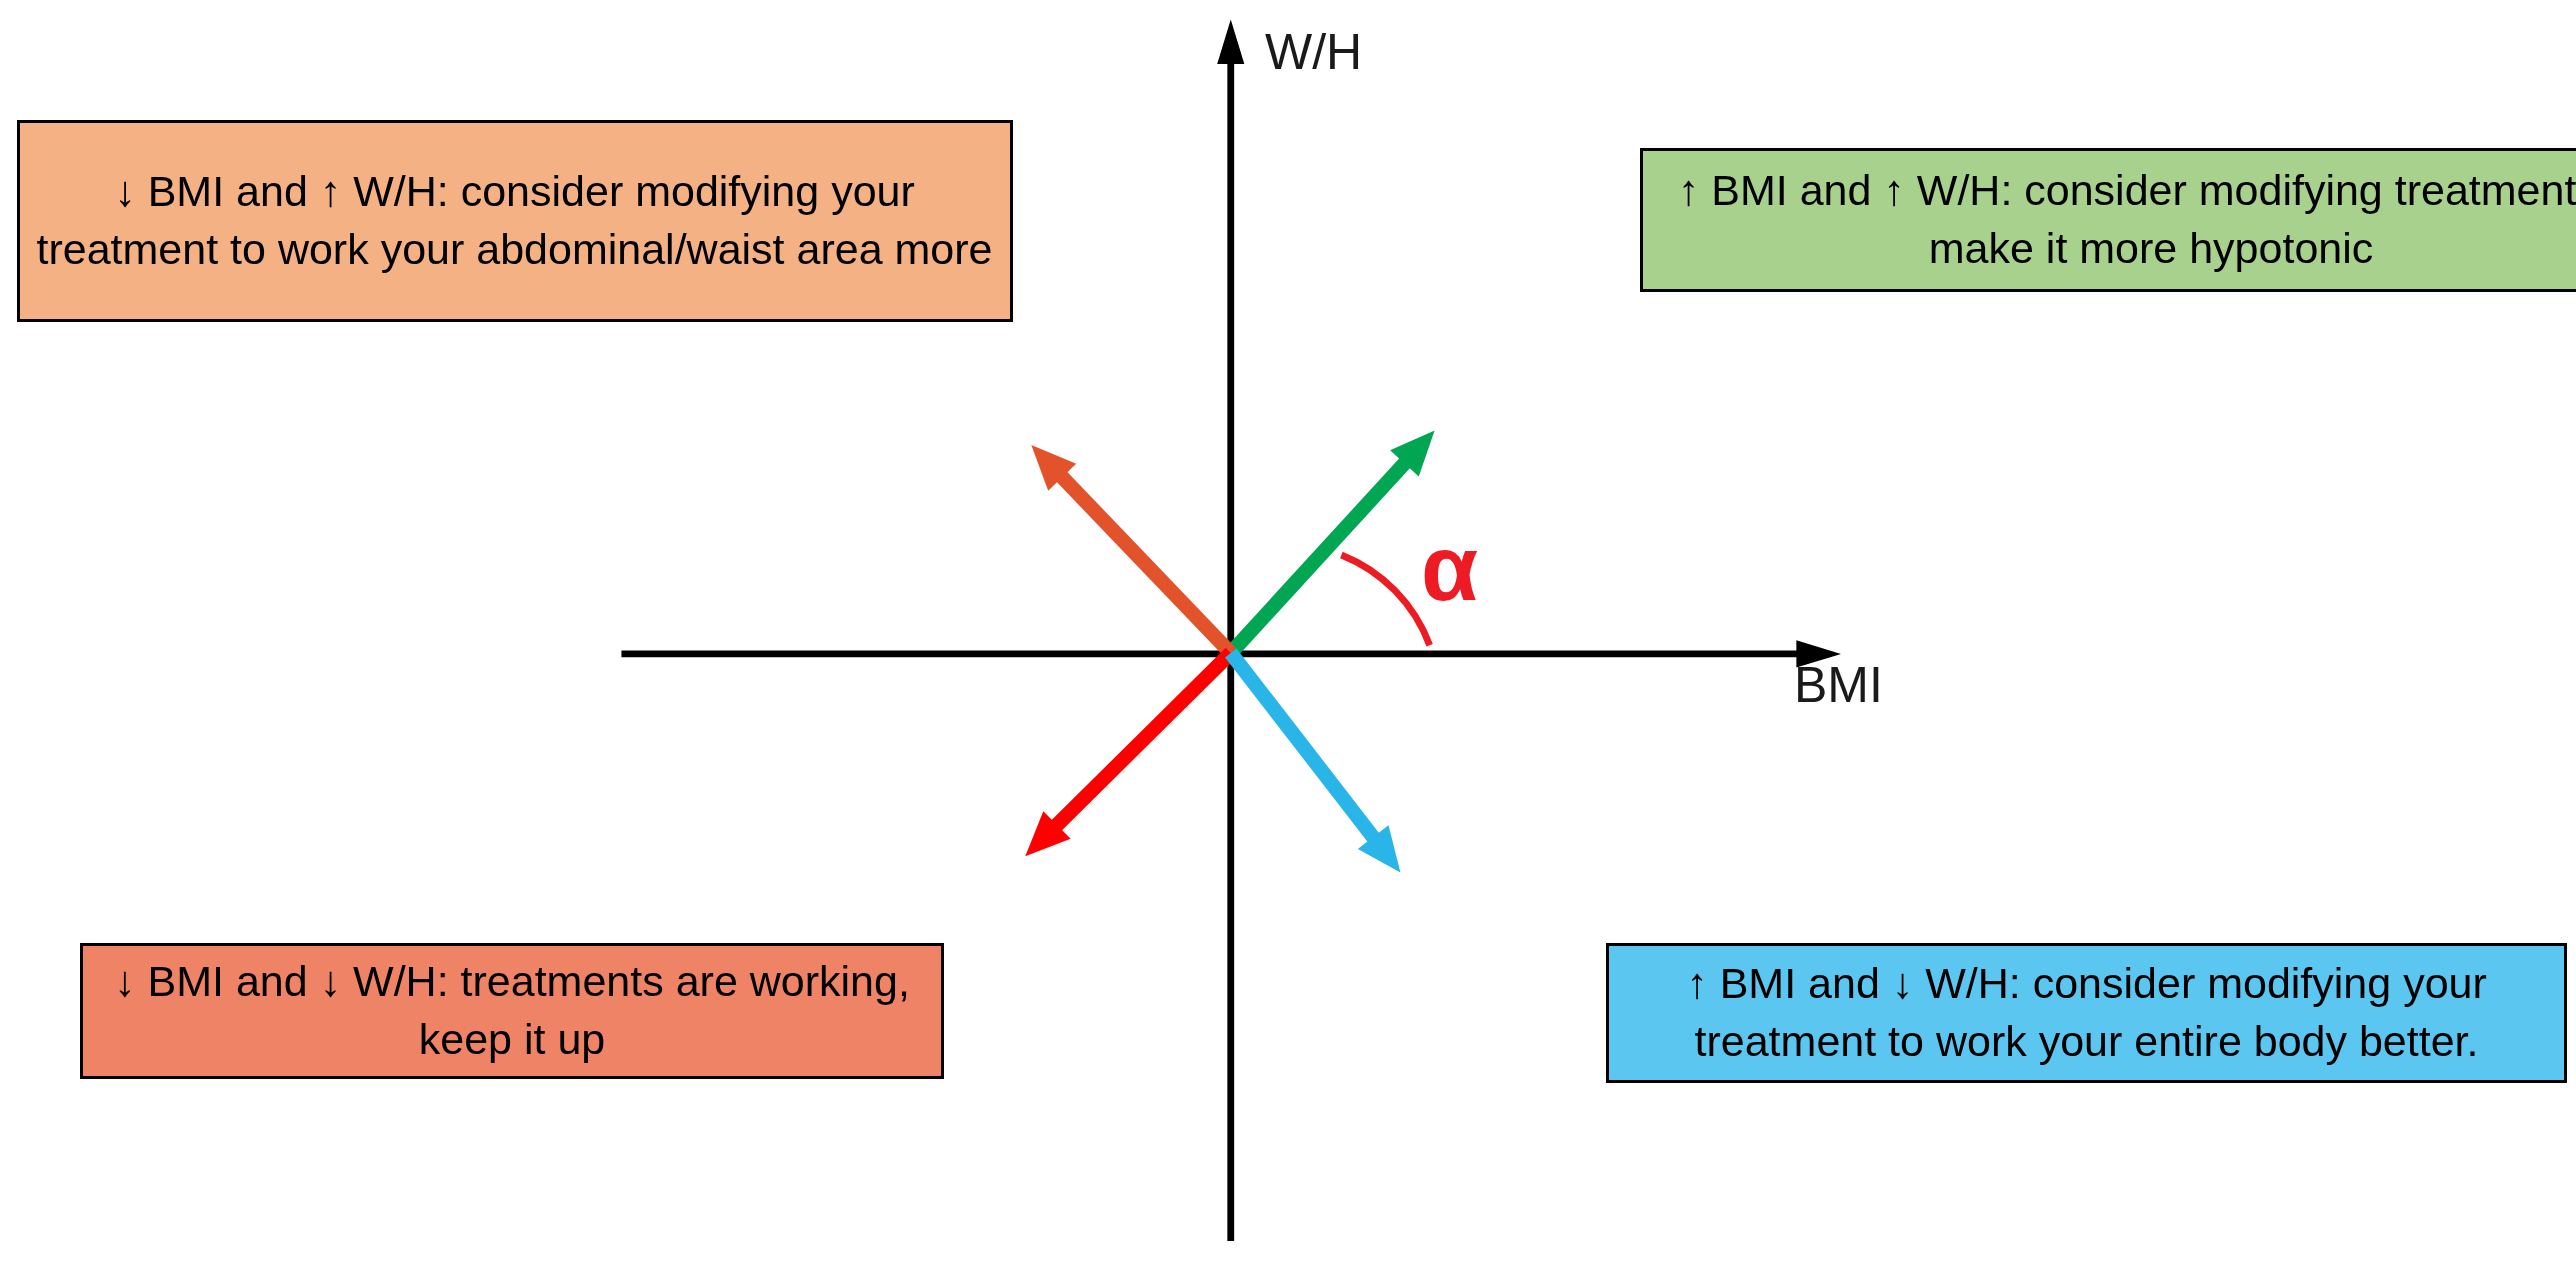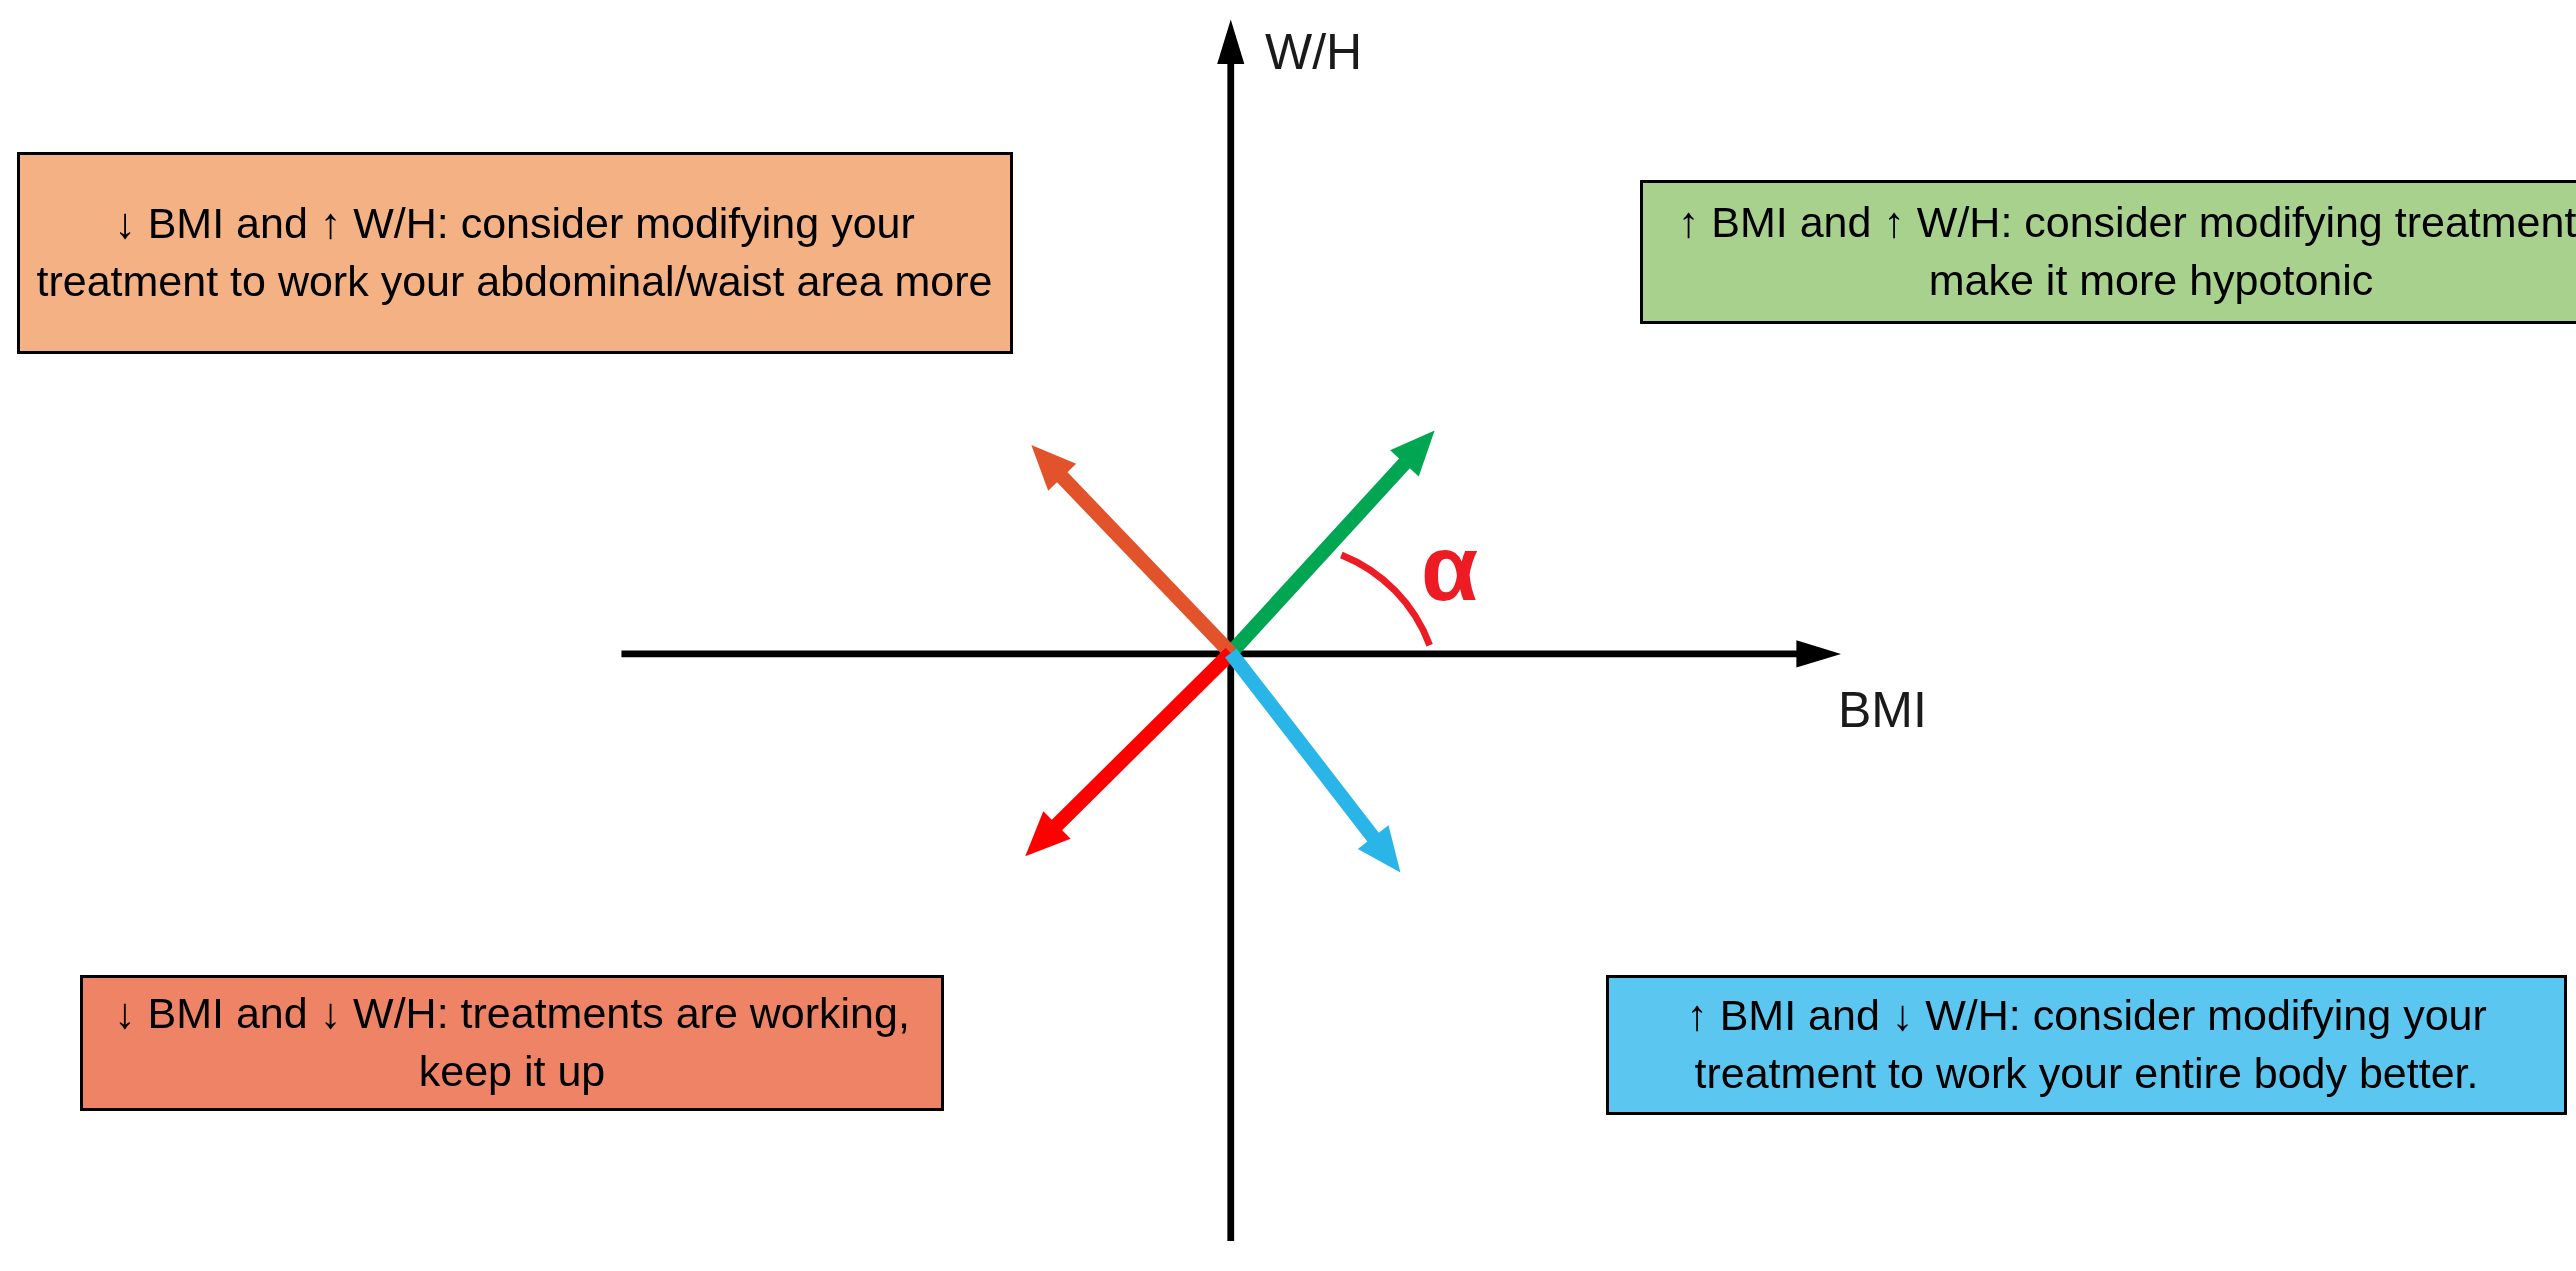--- a/index.html
+++ b/index.html
@@ -27,35 +27,34 @@
     box-sizing: border-box;
     border: 3.9px solid #000;
     display: flex;
     align-items: center;
     justify-content: center;
     text-align: center;
     font-size: 43px;
     line-height: 1.34;
     color: #000;
     padding: 9.7px 13.6px;
-    margin-top: 32px;
   }
   .qbox.top-left    { left: 16.5px;   top: 120px; width: 996px; height: 202px; }
   .qbox.top-right   { left: 1640px; top: 148px; width: 1022px;  height: 144px; }
   .qbox.bottom-left { left: 80px;   top: 943px; width: 864px;  height: 136px; }
   .qbox.bottom-right{ left: 1606px; top: 943px; width: 961px;  height: 140px; }
   .axis-label {
     position: absolute;
     color: #1a1a1a;
     font-size: 50px;
     line-height: 1;
     white-space: nowrap;
   }
   .axis-label.y { left: 1265px; top: 27px; }
-  .axis-label.x { left: 1794px; top: 685px; margin-left: 44px; }
+  .axis-label.x { left: 1794px; top: 660px; }
   .alpha-label {
     position: absolute;
     left: 1421px;
     top: 522px;
     font-size: 93px;
     font-weight: bold;
     line-height: 1;
   }
 </style>
 </head>

